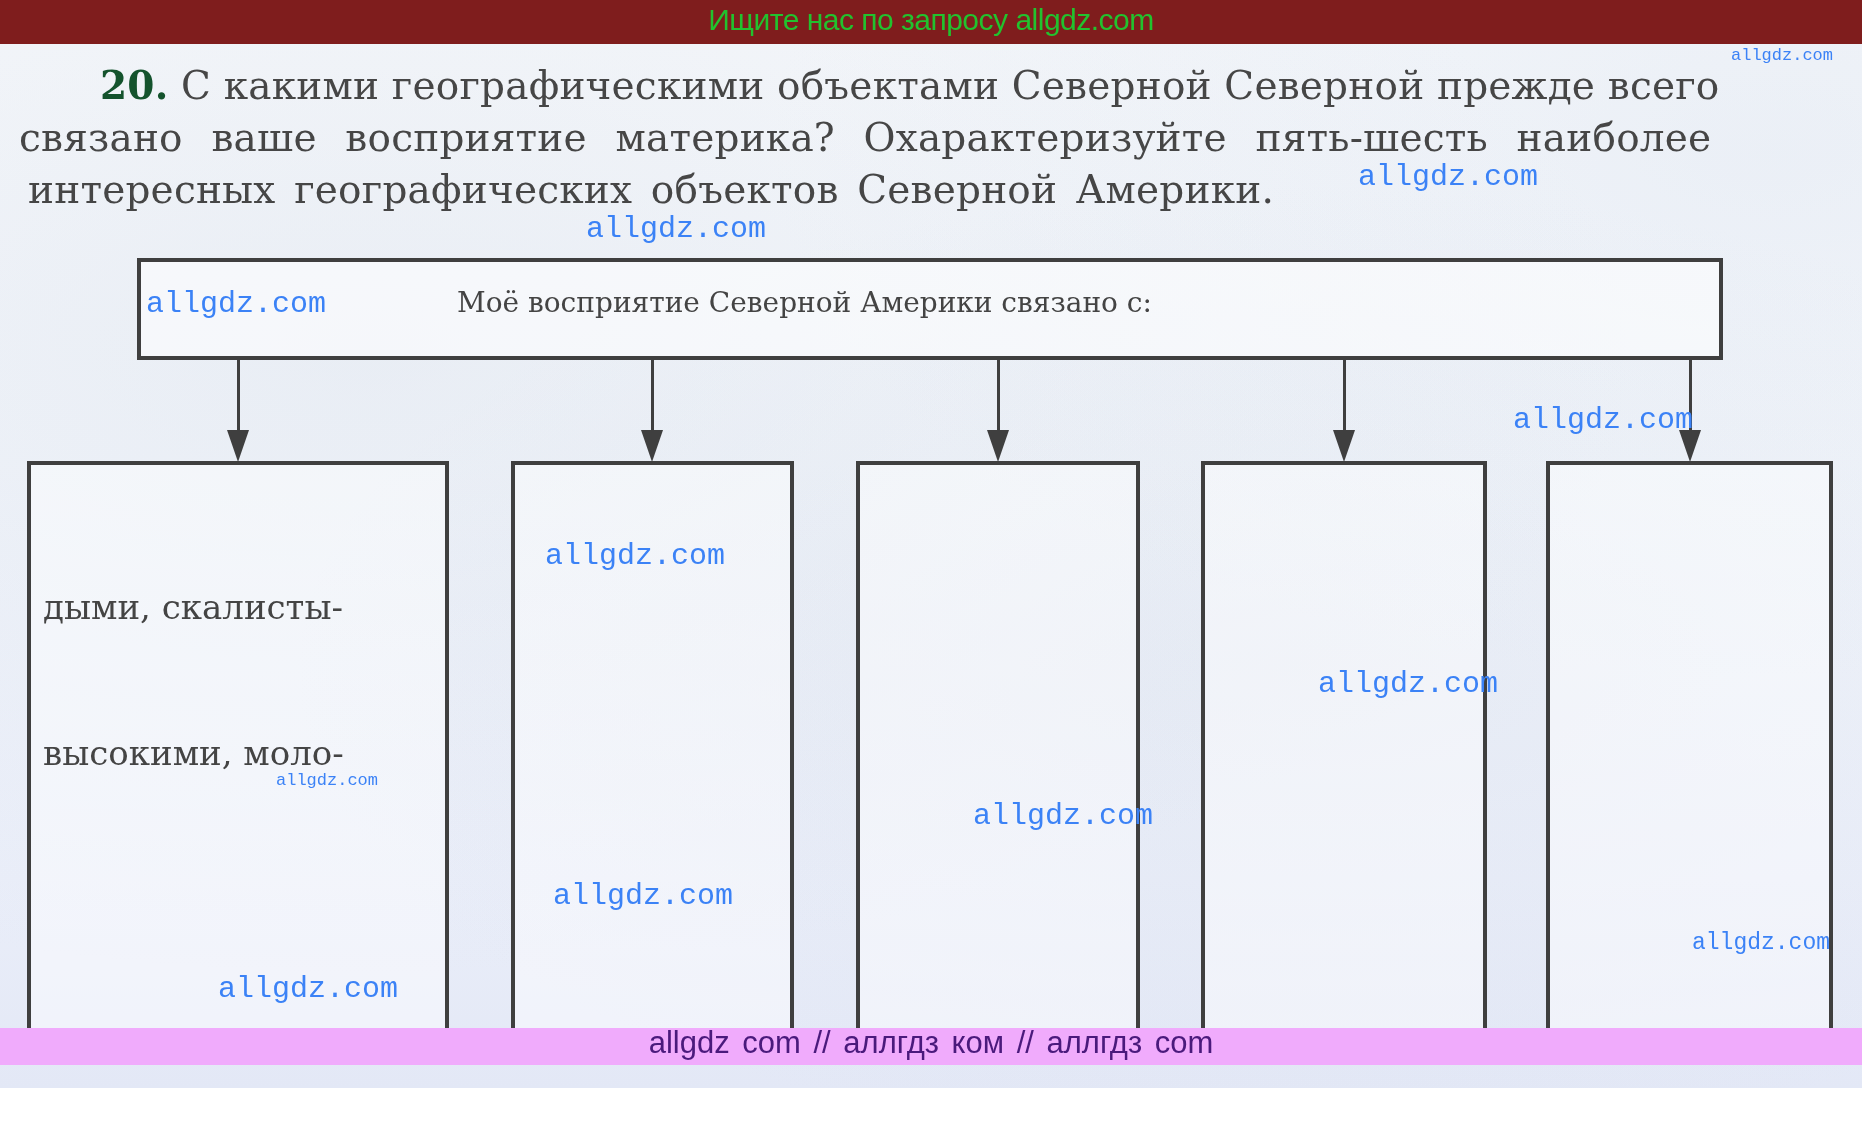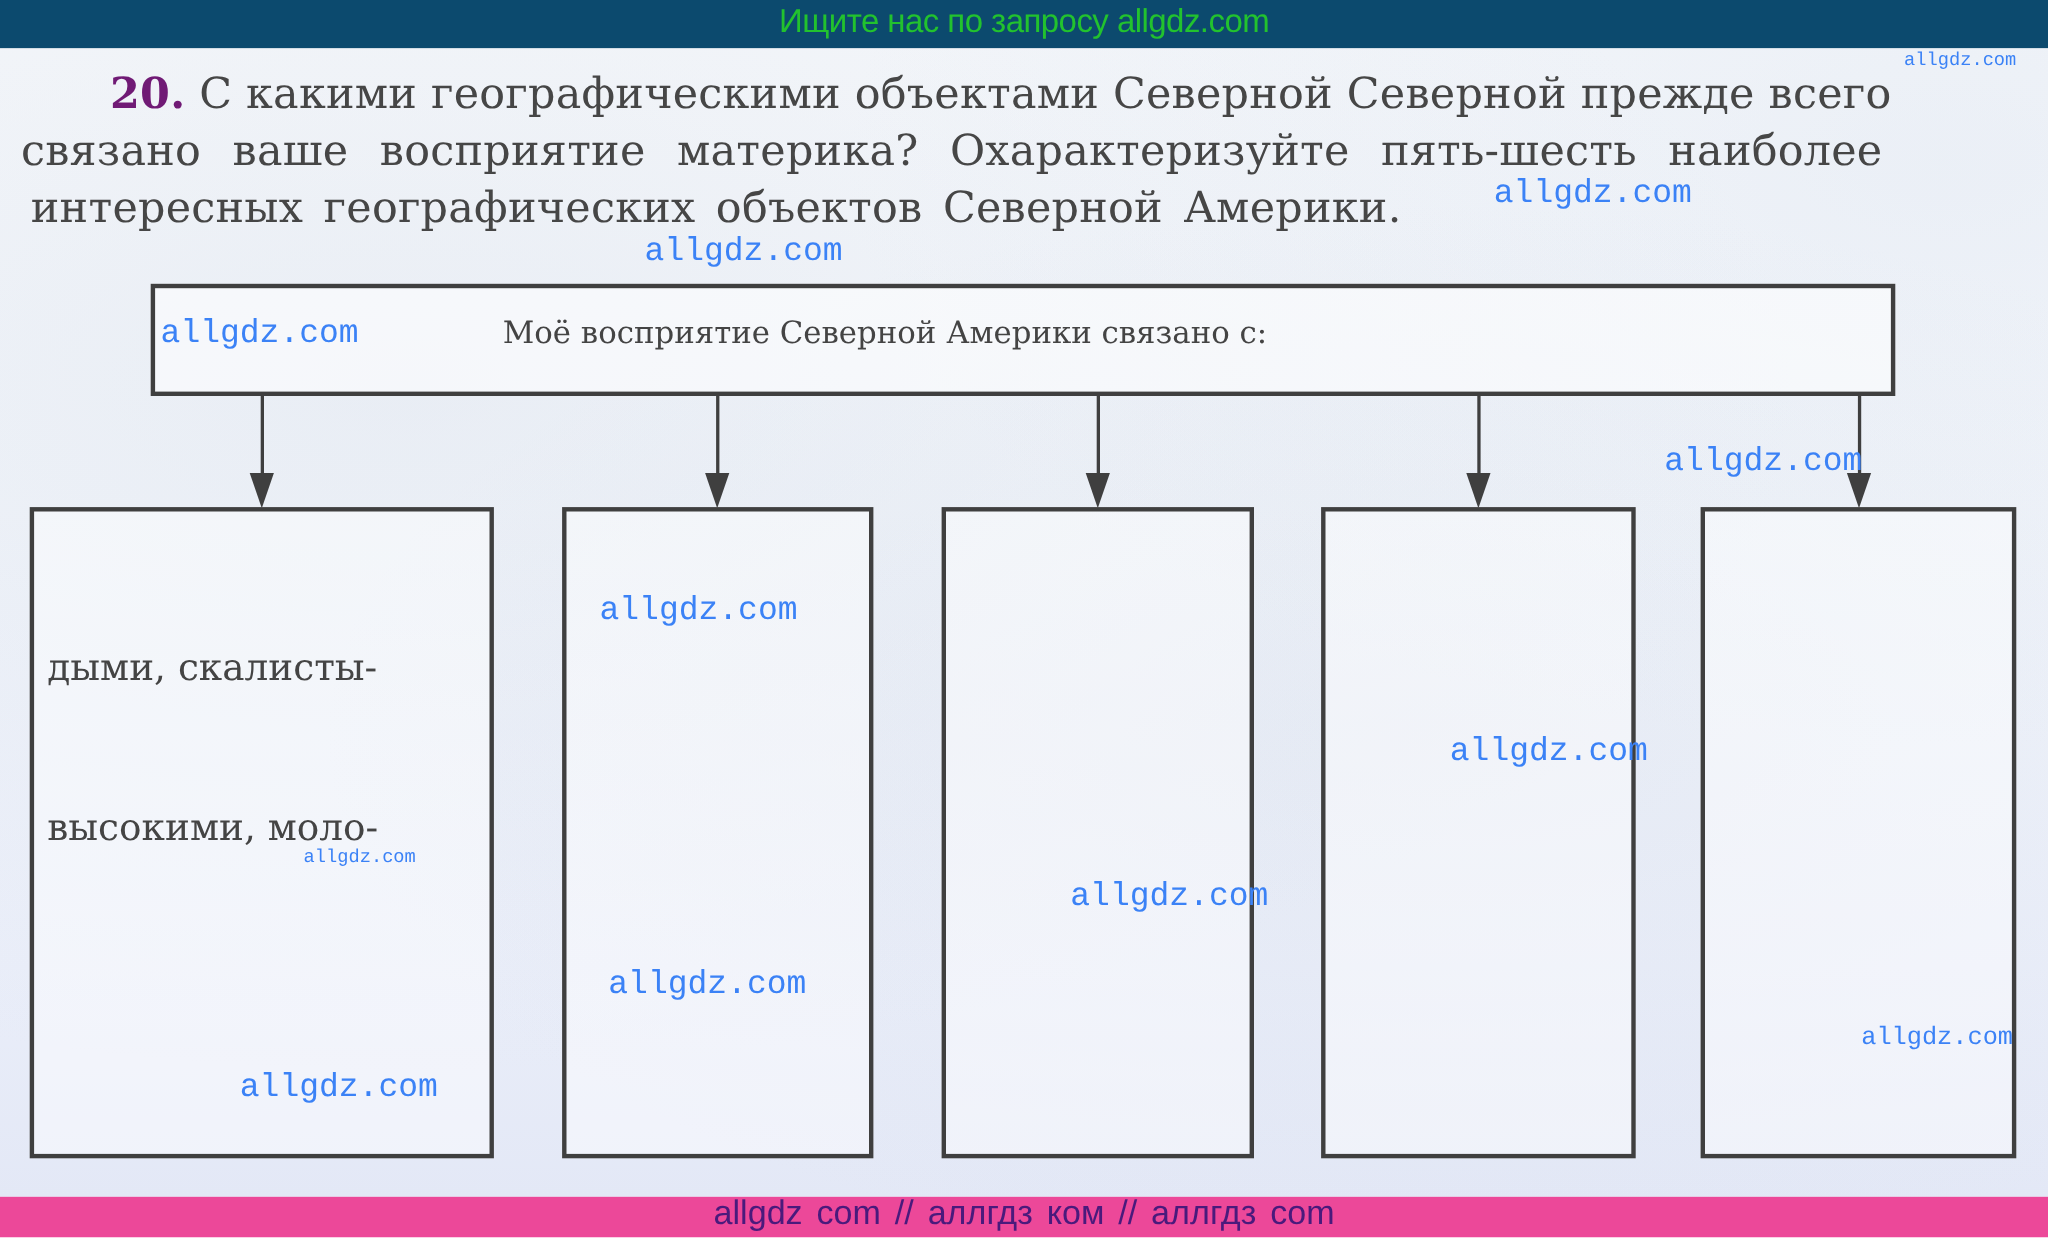--- a/index.html
+++ b/index.html
@@ -3,40 +3,40 @@
   <meta charset="utf-8">
   <style>
     html, body { margin: 0; padding: 0; }
     body {
       width: 1862px; height: 1125px; position: relative; overflow: hidden;
       background: #ffffff;
       font-family: "DejaVu Serif", serif;
     }
     .banner-top {
       position: absolute; left: 0; top: 0; width: 1862px; height: 44px;
-      background: #0c4a6e; text-align: center;
+      background: #7f1d1d; text-align: center;
       font-family: "Liberation Sans", sans-serif; font-size: 30px; line-height: 40px;
       color: #22c22e; letter-spacing: -0.5px;
     }
     .scan {
       position: absolute; left: 0; top: 44px; width: 1862px; height: 1044px;
       background: linear-gradient(180deg, #f6f8fb 0%, #f3f6fb 40%, #eaeef9 80%, #e3e8f6 100%);
     }
     .scan::before {
       content: ""; position: absolute; inset: 0;
       background:
         radial-gradient(ellipse at 20% 30%, rgba(200,210,225,0.25), transparent 60%),
         radial-gradient(ellipse at 70% 60%, rgba(200,210,225,0.22), transparent 55%),
         radial-gradient(ellipse at 95% 10%, rgba(210,220,235,0.3), transparent 40%);
     }
     .q {
       position: absolute; color: #464646; font-size: 39px; white-space: nowrap;
       font-family: "DejaVu Serif", serif; letter-spacing: 0.2px;
     }
-    .q b { color: #701a75; }
+    .q b { color: #14532d; }
     .hdr-box {
       position: absolute; left: 137px; top: 258px; width: 1586px; height: 102px;
       box-sizing: border-box; border: 4px solid #3f3f3f; background: rgba(255,255,255,0.55);
     }
     .hdr-text {
       position: absolute; left: 457px; top: 286px; font-size: 28px; color: #444;
       white-space: nowrap; font-family: "DejaVu Serif", serif;
     }
     .stem { position: absolute; width: 3px; background: #3f3f3f; top: 360px; height: 88px; }
     .head {
@@ -50,22 +50,22 @@
     }
     .box-text {
       position: absolute; left: 43px; top: 486px; font-size: 34px; line-height: 48.5px;
       color: #444; font-family: "DejaVu Serif", serif; white-space: pre;
     }
     .wm {
       position: absolute; font-family: Liberation Mono, monospace; color: #3b82f6;
       white-space: nowrap; line-height: 1;
     }
     .banner-bottom {
-      position: absolute; left: 0; top: 1088px; width: 1862px; height: 37px;
-      background: #ec4899; text-align: center;
+      position: absolute; left: 0; top: 1028px; width: 1862px; height: 37px;
+      background: #f0abfc; text-align: center;
       font-family: "Liberation Sans", sans-serif; font-size: 31px; line-height: 30px;
       color: #4a1a7c; word-spacing: 4px;
     }
   </style>
 </head>
 <body>
 
 <div class="banner-top">Ищите нас по запросу allgdz.com</div>
 
 <div class="scan"></div>

